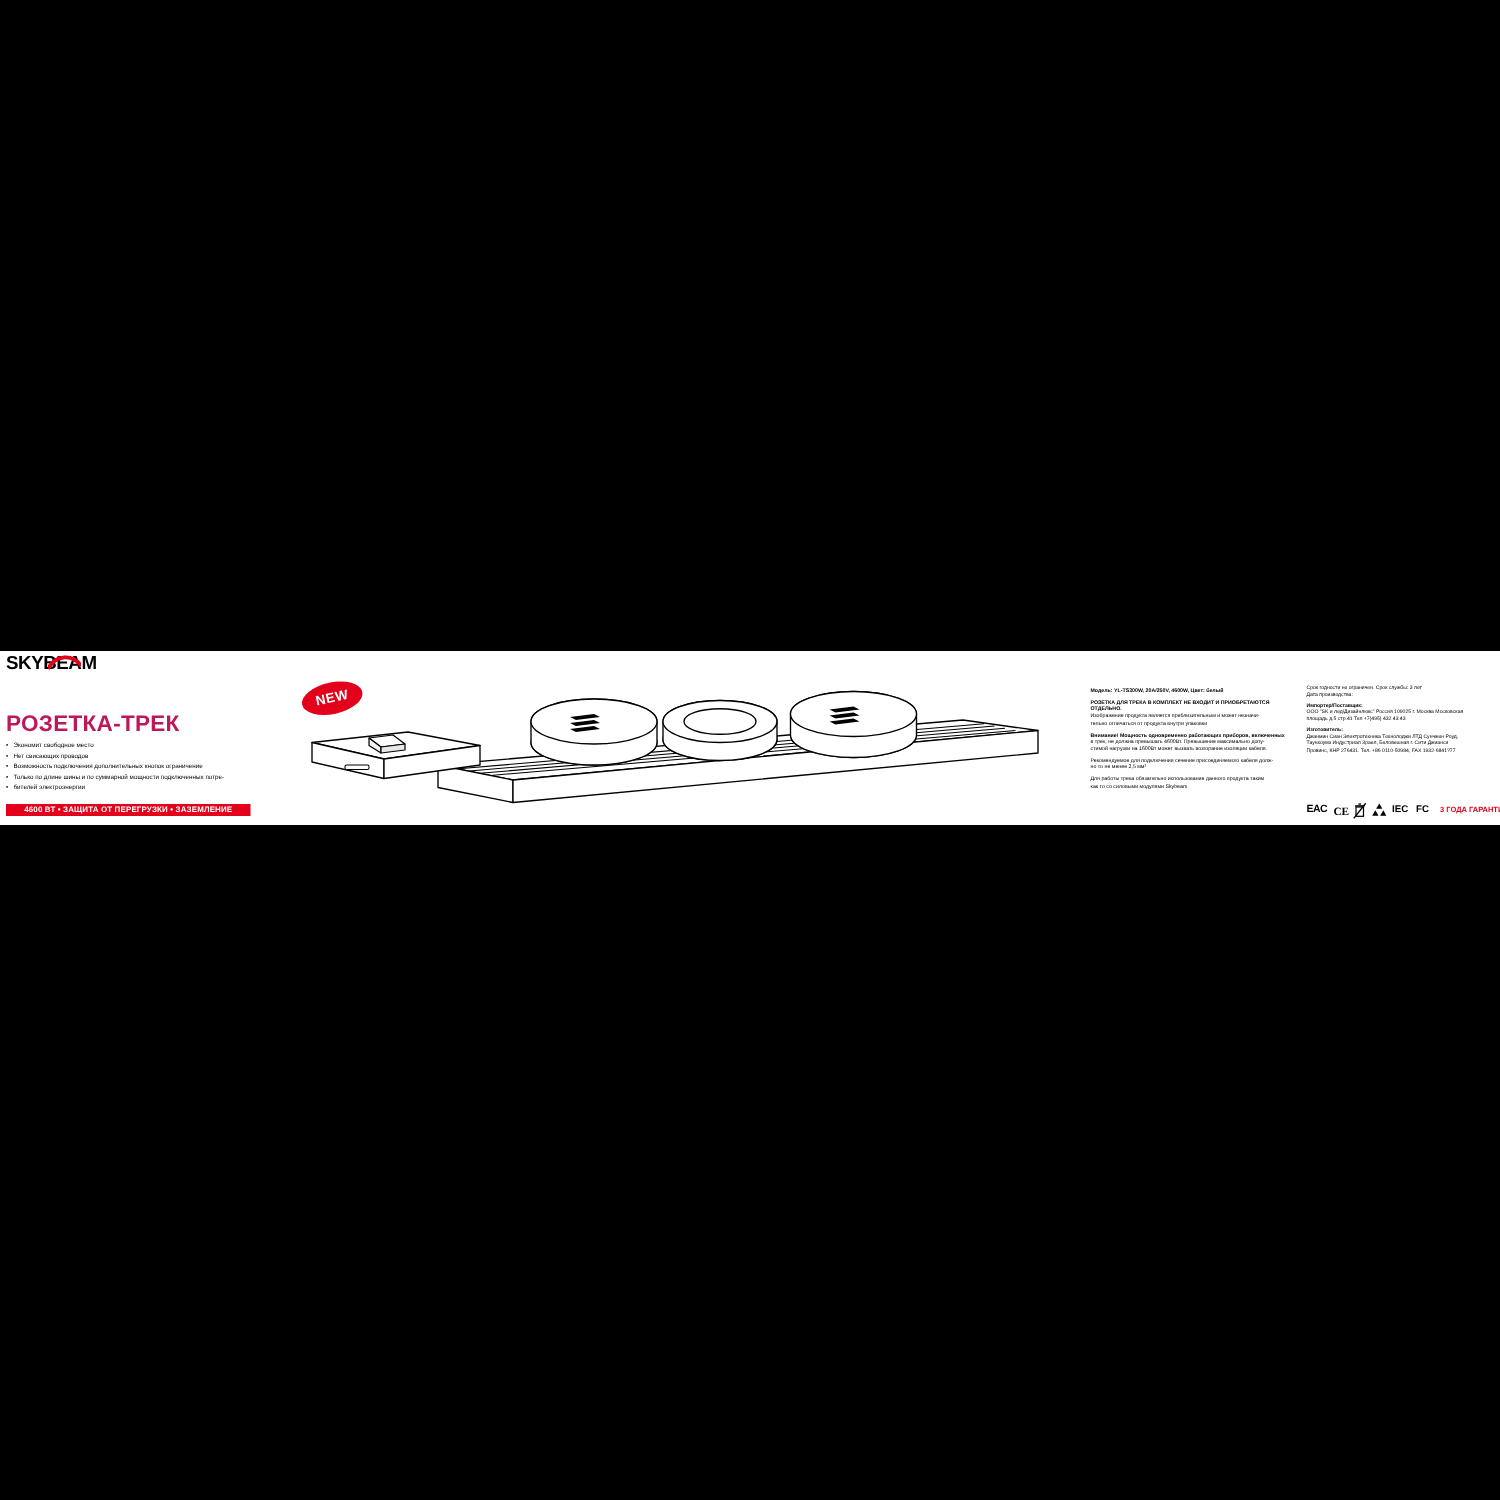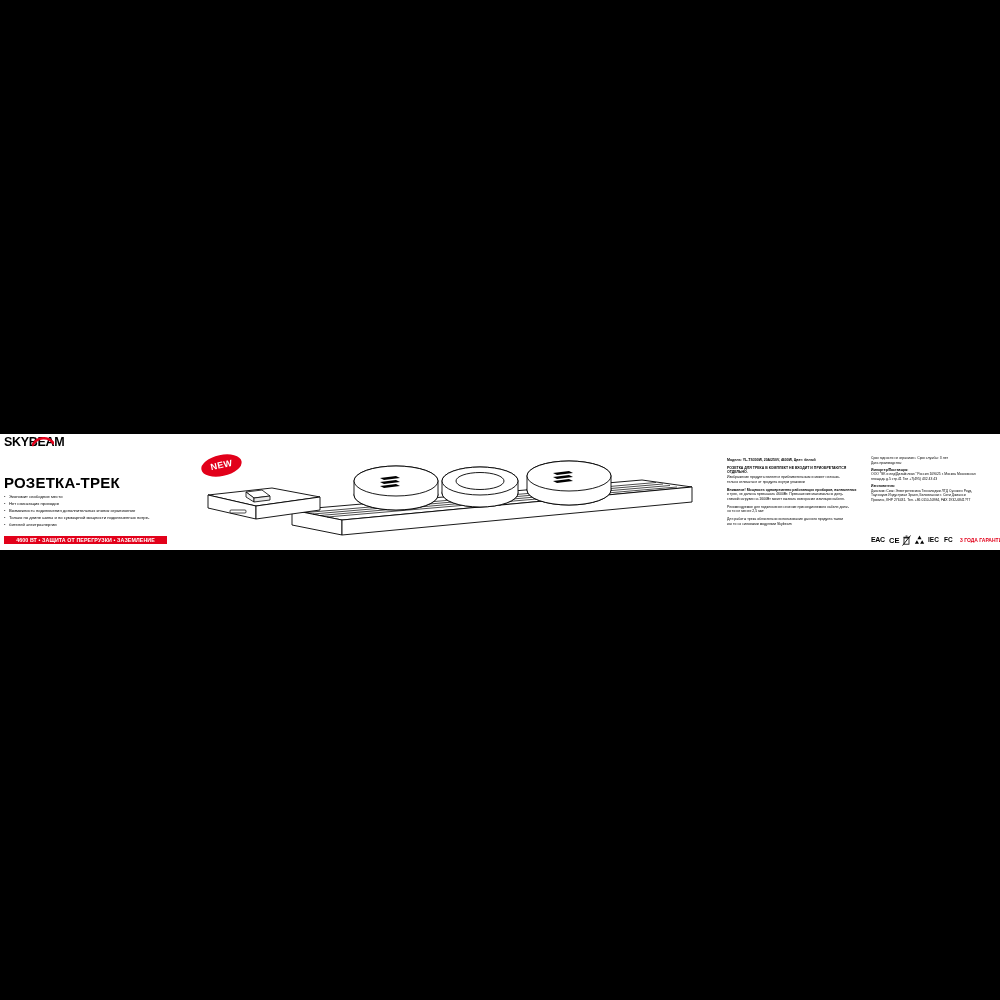--- a/index.html
+++ b/index.html
@@ -67,21 +67,21 @@
     overflow: hidden;
   }
   .brand-arc svg { display: block; }
 
   .product-title {
     position: absolute;
     left: 4px;
     top: 40px;
     font-size: 15px;
     font-weight: bold;
-    color: #000000;
+    color: #be185d;
     letter-spacing: 0.2px;
     white-space: nowrap;
   }
 
   .bullets {
     position: absolute;
     left: 4px;
     top: 60px;
     width: 180px;
   }
@@ -194,21 +194,21 @@
     position: absolute;
     top: 0;
     color: #000000;
   }
   .cert-eac {
     left: 0px; top: 1px;
     font-size: 7px; font-weight: bold; letter-spacing: -0.4px;
   }
   .cert-ce {
     left: 18px; top: 1px;
-    font-size: 7.5px; font-weight: bold; font-family: Liberation Sans, sans-serif;
+    font-size: 7.5px; font-weight: bold; font-family: Liberation Serif, serif;
   }
   .cert-wee {
     left: 31px; top: 0px;
     width: 9px; height: 11px;
   }
   .cert-rec {
     left: 43px; top: 0px;
     width: 11px; height: 11px;
   }
   .cert-iec {

